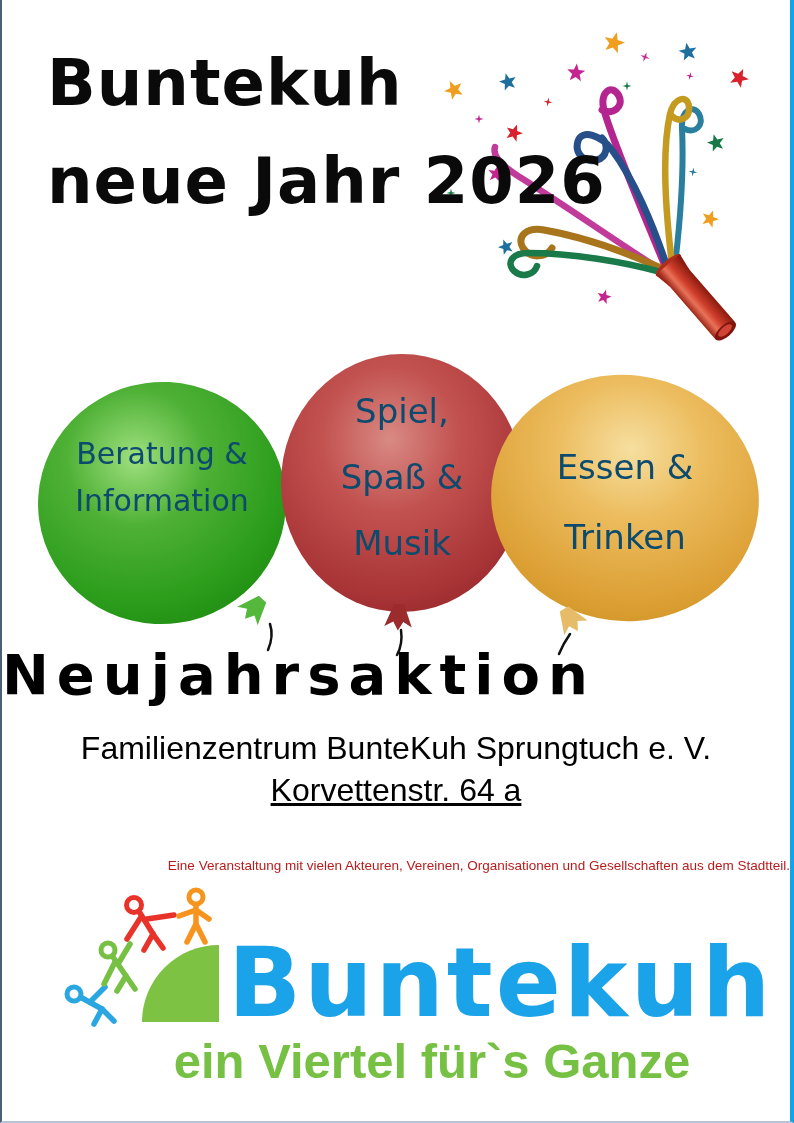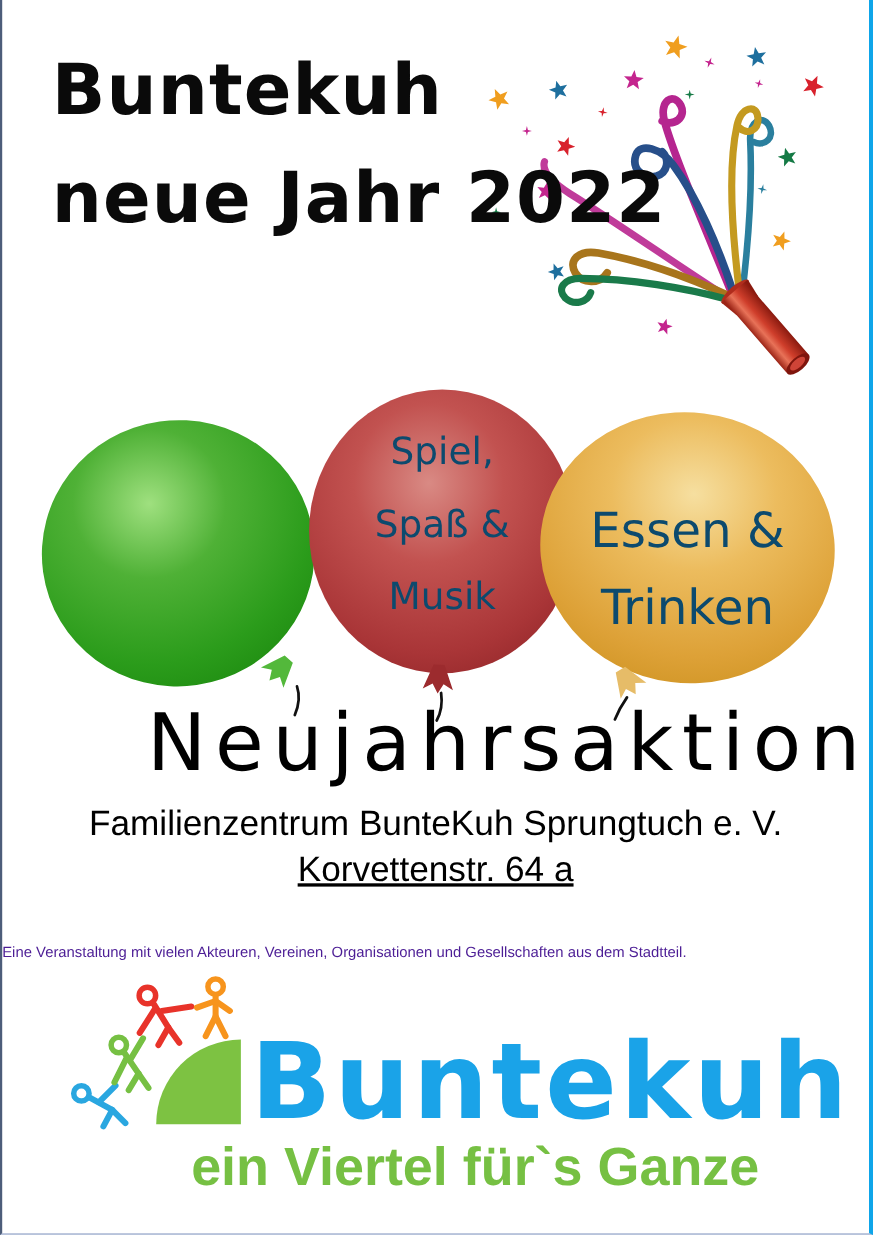--- a/index.html
+++ b/index.html
@@ -14,56 +14,56 @@
     font-size:64px; font-weight:bold; line-height:98px; letter-spacing:1px; color:#0a0a0a;
     white-space:nowrap;
   }
   .popper { position:absolute; left:430px; top:10px; width:364px; height:350px; z-index:2; }
   .balloons { position:absolute; left:25px; top:350px; width:750px; height:315px; z-index:3; }
   .balloon-label {
     position:absolute; z-index:4; text-align:center; white-space:pre-line; color:#0c4a6e;
   }
   .label-green { left:38px;  top:430px; width:244px; font-size:30px; line-height:47px; }
   .label-red   { left:278px; top:378px; width:244px; font-size:34px; line-height:66px; }
-  .label-gold  { left:501px; top:448px; width:244px; font-size:44px; line-height:70px; }
+  .label-gold  { left:501px; top:432px; width:244px; font-size:34px; line-height:70px; }
   .heading {
     position:absolute; left:0; right:0; top:640px; z-index:5;
-    text-align:right; font-size:72px; font-weight:normal; letter-spacing:8px; line-height:70px;
+    text-align:left; font-size:56px; font-weight:bold; letter-spacing:8px; line-height:70px;
   }
   .line-info {
     position:absolute; left:0; right:0; z-index:5; text-align:center;
     font-family:"Liberation Sans", sans-serif; font-size:32px; line-height:42px; color:#000;
   }
   .organizer { top:727px; }
   .address   { top:769px;text-decoration:underline; }
   .datetime  { top:811px; }
   .note {
-    position:absolute; left:0; right:0; top:856px; z-index:5; text-align:left;
-    font-family:"Liberation Sans", sans-serif; font-size:13.5px; line-height:20px; color:#4c1d95;
+    position:absolute; left:0; right:0; top:856px; z-index:5; text-align:right;
+    font-family:"Liberation Sans", sans-serif; font-size:13.5px; line-height:20px; color:#b91c1c;
   }
   .logo-figures { position:absolute; left:58px; top:884px; width:168px; height:162px; z-index:5; }
   .logo-name {
     position:absolute; left:226px; top:934px; z-index:5;
     font-size:96px; font-weight:bold; letter-spacing:3px; line-height:98px;
     color:#1aa3e8; white-space:nowrap;
   }
   .logo-tagline {
     position:absolute; left:66px; width:728px; top:1034px; z-index:5; text-align:center;
     font-family:"Liberation Sans", sans-serif; font-size:49px; font-weight:bold; line-height:54px;
     color:#76c043; white-space:nowrap;
   }
 </style>
 </head>
 <body>
 
 <div class="page">
 
   <div class="title">
     <div>Buntekuh</div>
-    <div>neue Jahr 2022</div>
+    <div>neue Jahr 2026</div>
   </div>
 
   <svg class="popper" viewBox="0 0 364 350" aria-hidden="true">
     <defs>
       <path id="star5" d="M0,-10 L2.47,-3.4 L9.51,-3.09 L3.99,1.3 L5.88,8.09 L0,4.2 L-5.88,8.09 L-3.99,1.3 L-9.51,-3.09 L-2.47,-3.4 Z"></path>
       <path id="star4" d="M0,-9 L1.8,-1.8 L9,0 L1.8,1.8 L0,9 L-1.8,1.8 L-9,0 L-1.8,-1.8 Z"></path>
       <linearGradient id="coneG" x1="-13" y1="0" x2="13" y2="0" gradientUnits="userSpaceOnUse">
         <stop offset="0" stop-color="#9c2517"></stop>
         <stop offset="0.3" stop-color="#e87258"></stop>
         <stop offset="0.55" stop-color="#cf3e2b"></stop>
@@ -147,20 +147,22 @@
       <path d="M374,280 q2,14 -4,25" stroke="#111" stroke-width="2.5" fill="none" stroke-linecap="round"></path>
     </g>
 
     <g>
       <ellipse cx="598" cy="148" rx="134" ry="123" transform="rotate(7 598 148)" fill="url(#goldG)"></ellipse>
       <use href="#knot" transform="translate(539,262) rotate(-32) scale(1.25)" fill="#e6bc68"></use>
       <path d="M543,284 q-7,10 -11,20" stroke="#111" stroke-width="2.5" fill="none" stroke-linecap="round"></path>
     </g>
   </svg>
 
+  <div class="balloon-label label-green">Beratung &amp;
+Information</div>
   <div class="balloon-label label-red">Spiel,
 Spaß &amp;
 Musik</div>
   <div class="balloon-label label-gold">Essen &amp;
 Trinken</div>
 
   <div class="heading">Neujahrsaktion</div>
   <div class="line-info organizer">Familienzentrum BunteKuh Sprungtuch e. V.</div>
   <div class="line-info address">Korvettenstr. 64 a</div>
   <div class="note">Eine Veranstaltung mit vielen Akteuren, Vereinen, Organisationen und Gesellschaften aus dem Stadtteil.</div>

